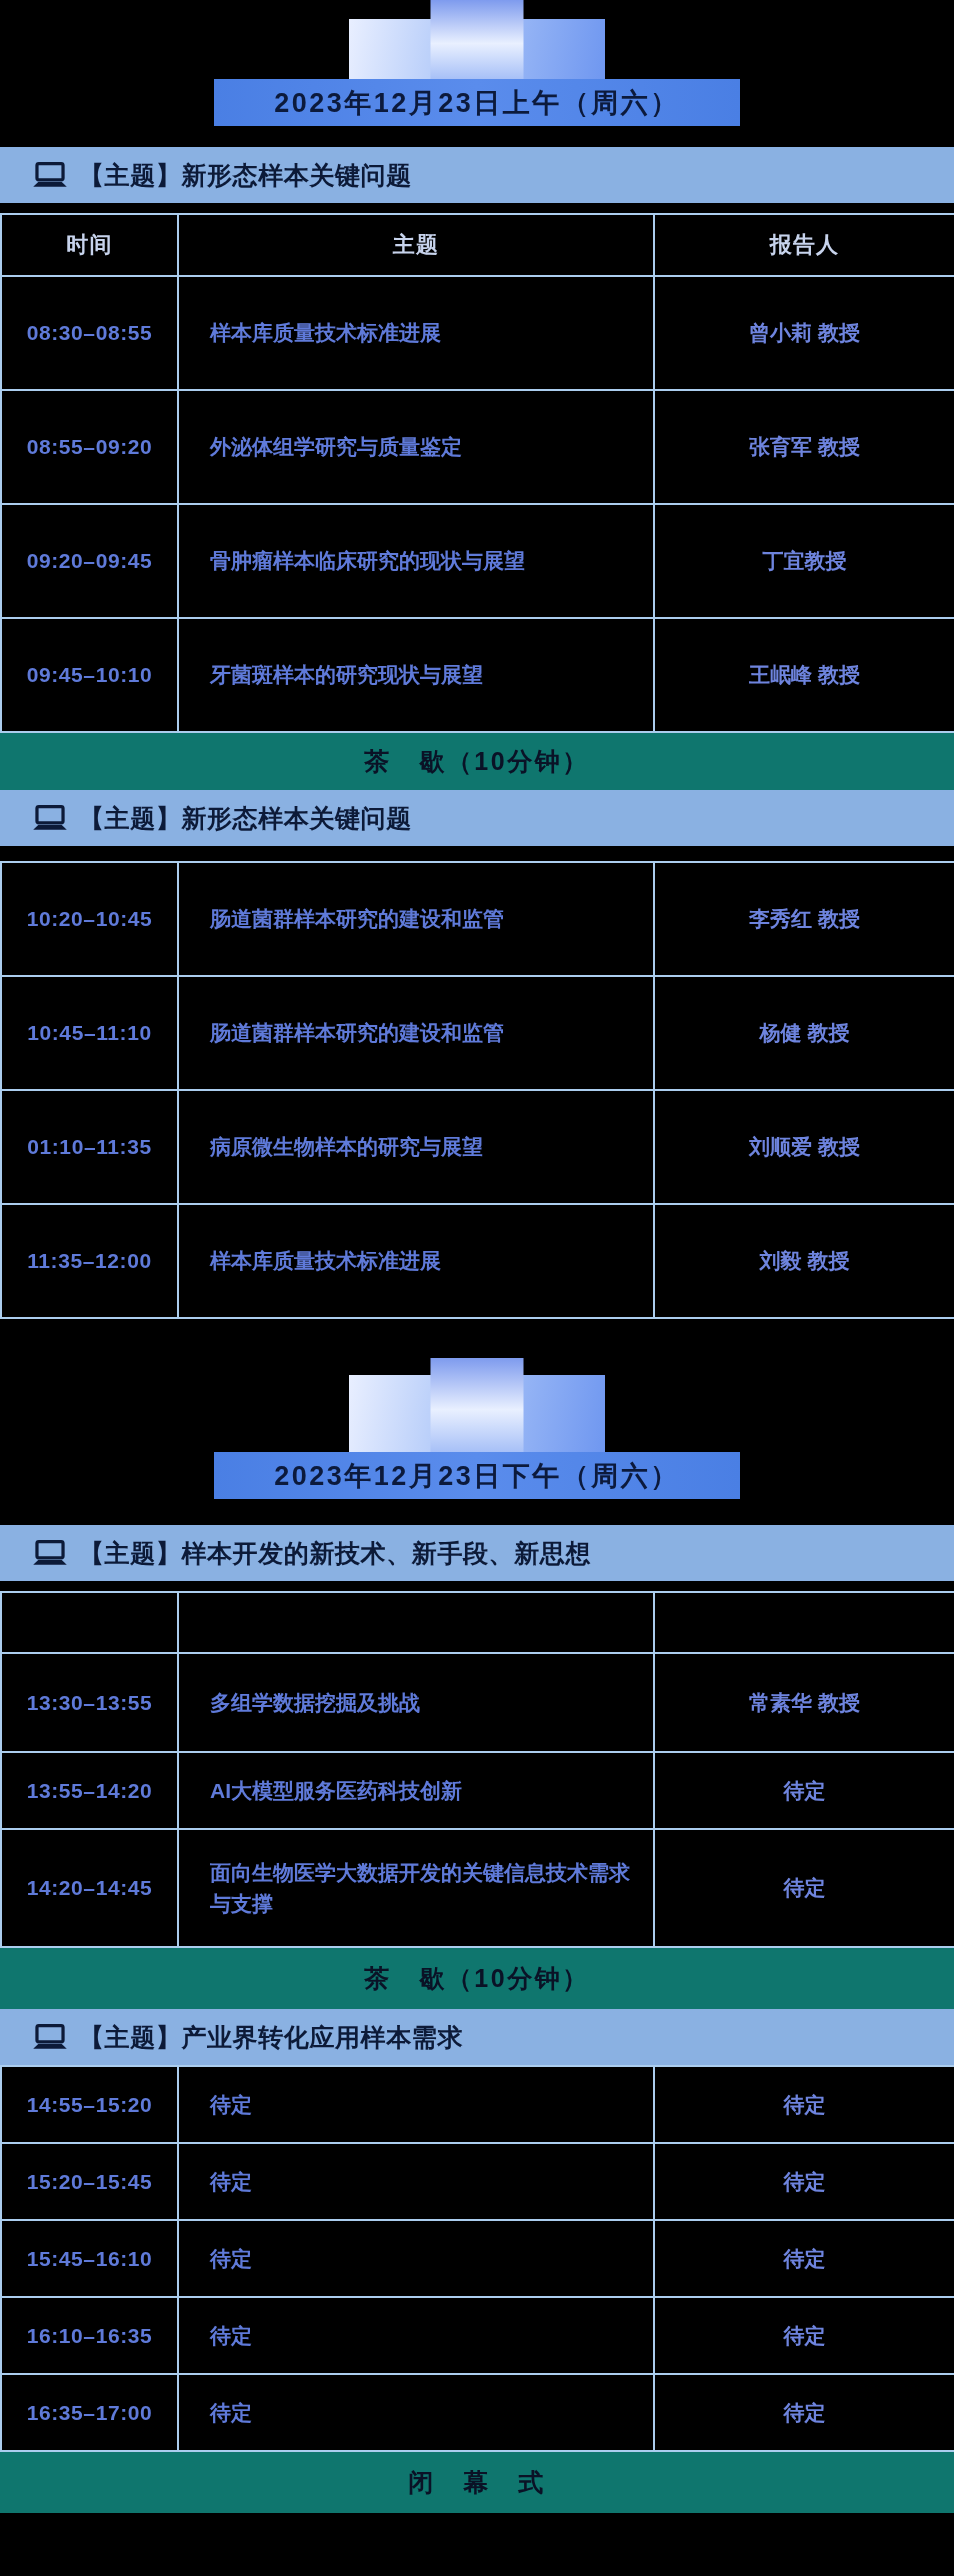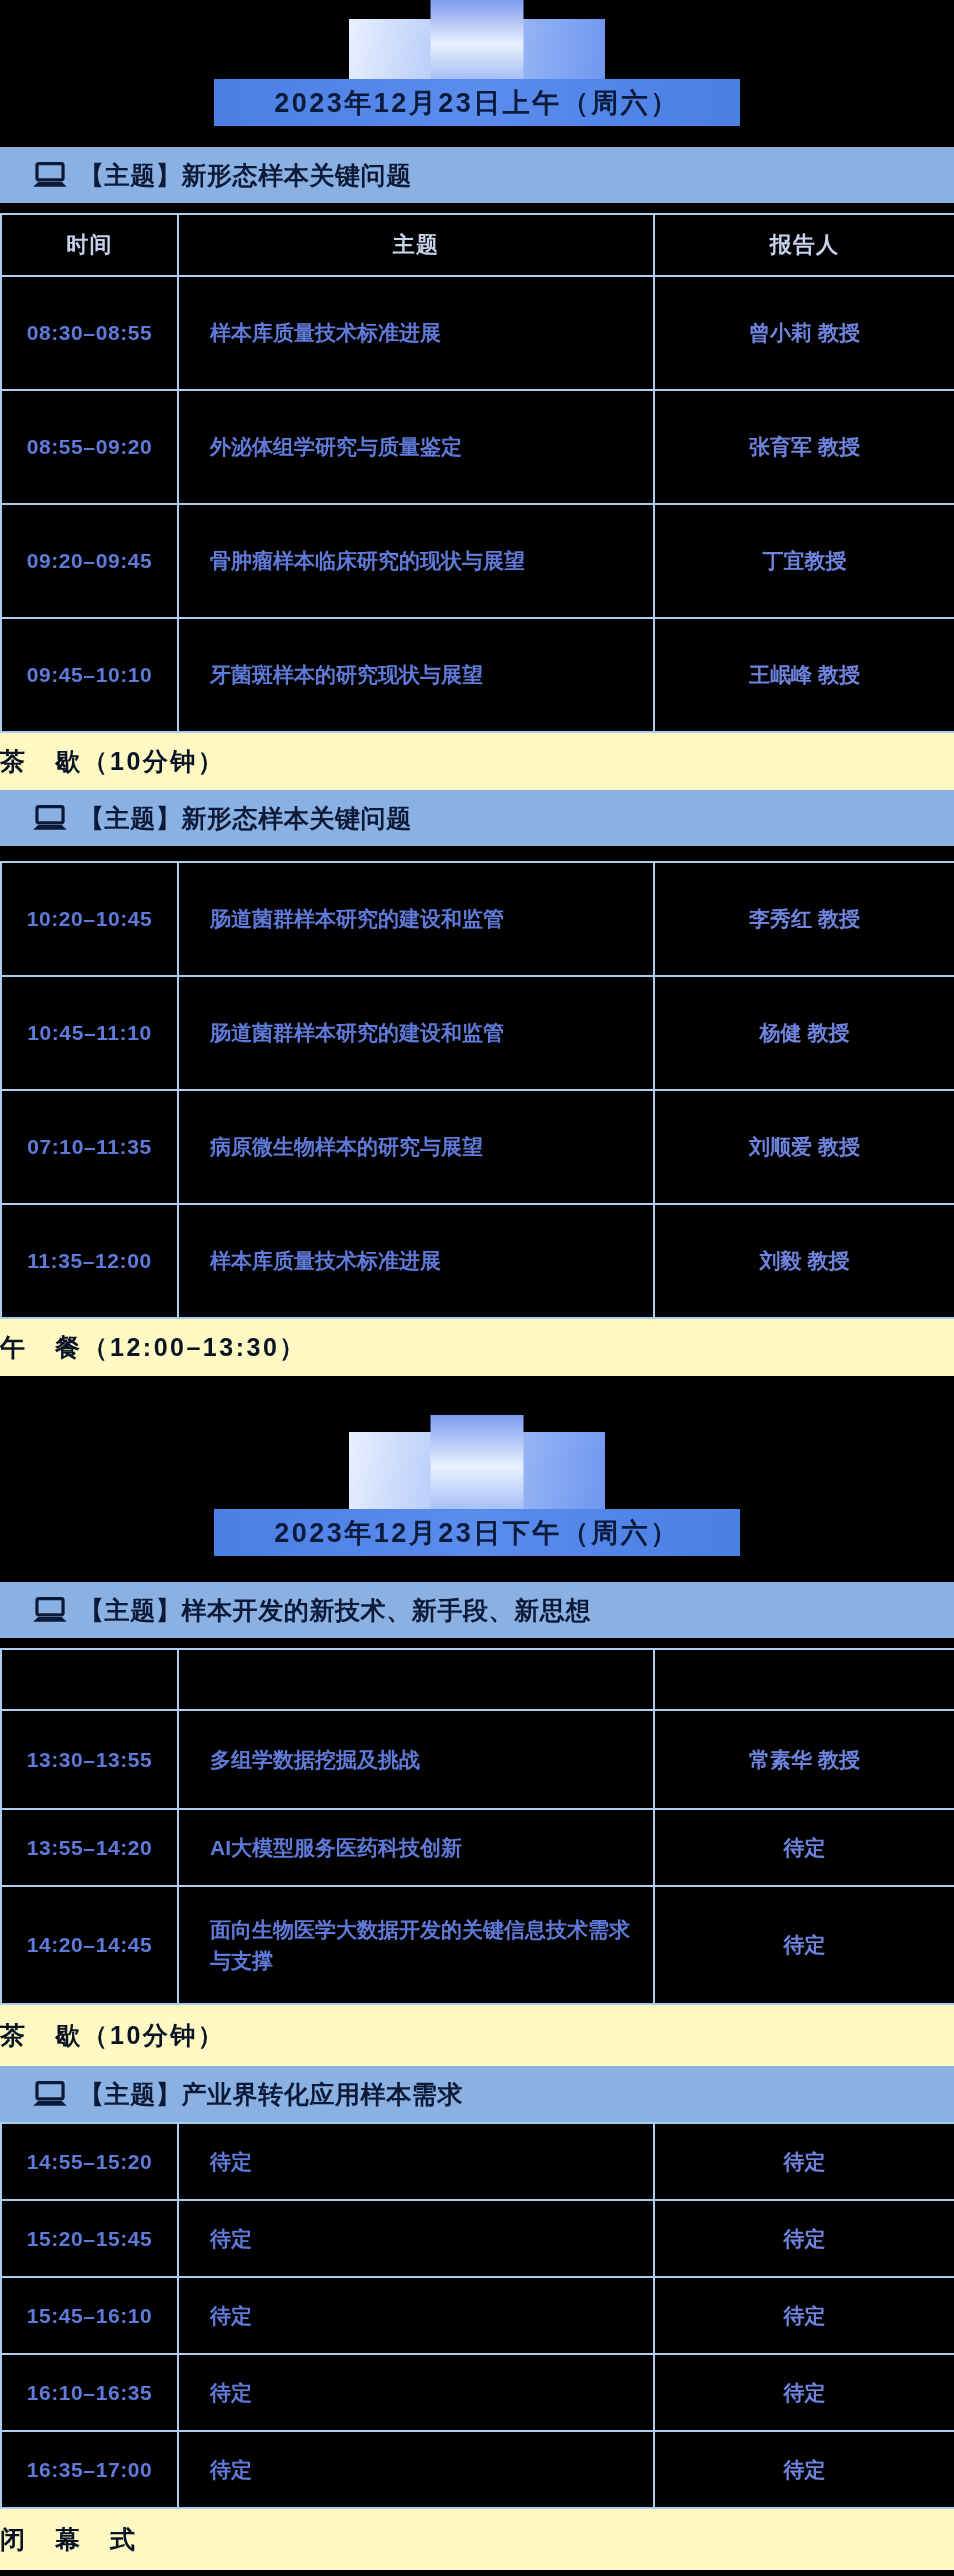--- a/index.html
+++ b/index.html
@@ -48,22 +48,22 @@
   tr.r159 > td { height:99px; }
   tr.r190 > td { height:118px; }
   tr.r124 > td { height:77px; }
   tr.r98  > th { height:61px; }
   td.time { text-align:center; color:#5f7ad9; font-weight:bold; font-size:21px; letter-spacing:0.6px; white-space:nowrap; }
   td.topic { padding:0 22.4px 0 31px; color:#5f7ad9; font-weight:bold; font-size:21px; line-height:1.5; }
   td.speaker { text-align:center; color:#6e84de; font-weight:bold; font-size:21px; }
 
   
   .break-bar {
-    height:57px; background:#fef9c3;
-    display:flex; align-items:center; justify-content:flex-start;
+    height:57px; background:#0f766e;
+    display:flex; align-items:center; justify-content:center;
   }
   .break-bar span { font-size:25px; font-weight:bold; color:#0a1226; letter-spacing:2.5px; white-space:nowrap; }
   .break-bar.tall { height:61px; }
 
   .gap { background:#000; }
   .g16 { height:10px; } .g24 { height:15px; } .g34 { height:21px; }
   .g42 { height:26px; } .g63 { height:39px; } .g29 { height:18px; }
 </style>
 </head>
 <body>
@@ -155,35 +155,32 @@
         <td class="time">10:20–10:45</td>
         <td class="topic">肠道菌群样本研究的建设和监管</td>
         <td class="speaker">李秀红 教授</td>
       </tr>
       <tr class="r183">
         <td class="time">10:45–11:10</td>
         <td class="topic">肠道菌群样本研究的建设和监管</td>
         <td class="speaker">杨健 教授</td>
       </tr>
       <tr class="r183">
-        <td class="time">07:10–11:35</td>
+        <td class="time">01:10–11:35</td>
         <td class="topic">病原微生物样本的研究与展望</td>
         <td class="speaker">刘顺爱 教授</td>
       </tr>
       <tr class="r183">
         <td class="time">11:35–12:00</td>
         <td class="topic">样本库质量技术标准进展</td>
         <td class="speaker">刘毅 教授</td>
       </tr>
     </tbody>
   </table>
 
-  <div class="break-bar">
-    <span>午　餐（12:00–13:30）</span>
-  </div>
 
   <div class="gap g63"></div>
 
   <div class="hero hero2">
     <div class="hero-wide"></div>
     <div class="hero-col"></div>
   </div>
 
   <div class="banner">
     <span>2023年12月23日下午（周六）</span>

